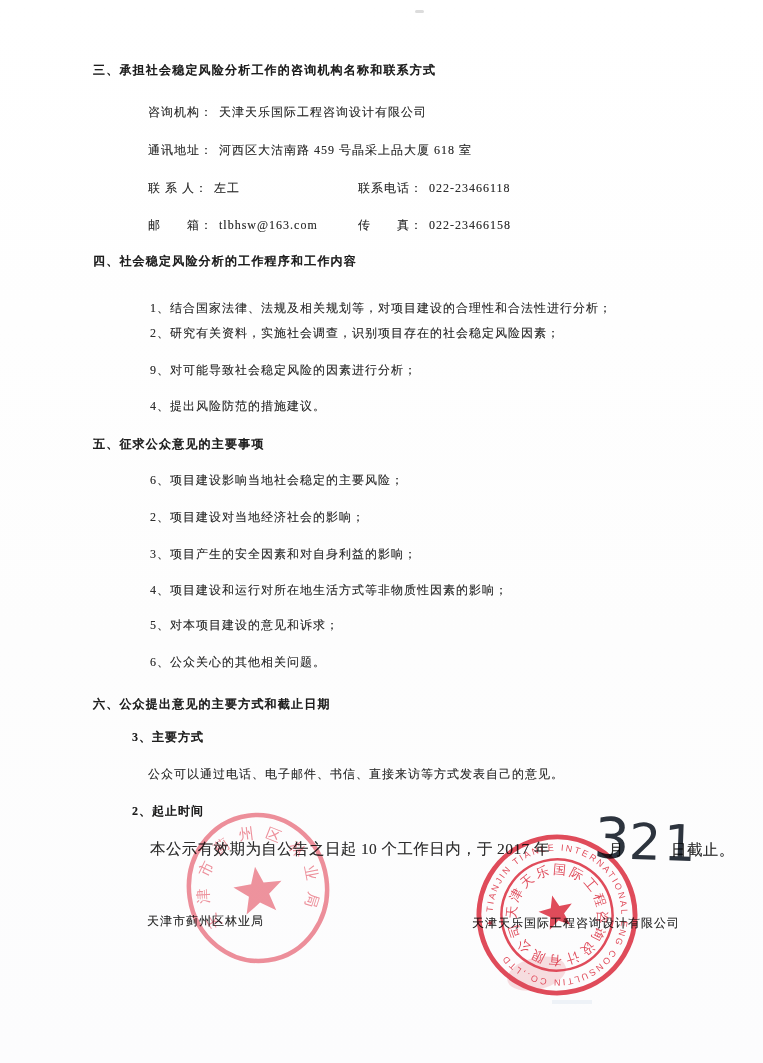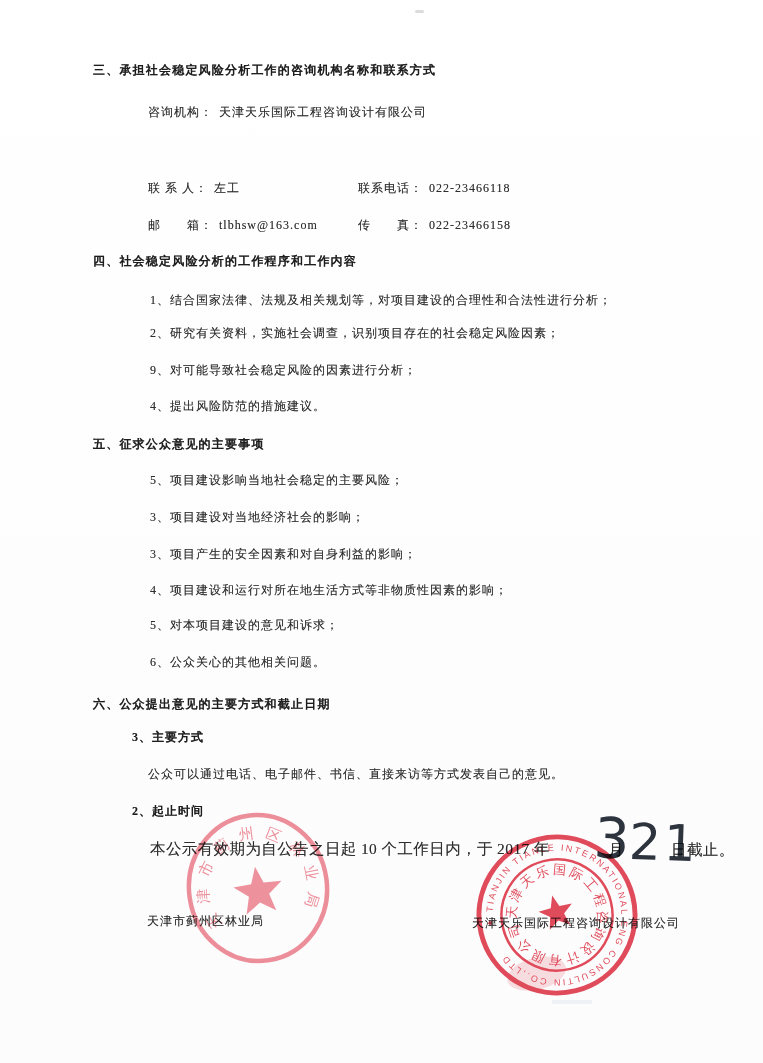--- a/index.html
+++ b/index.html
@@ -32,32 +32,33 @@
   .artifact.dash{left:415px;top:10px;width:9px;height:3px;background:#dcdcdc;border-radius:2px;}
   .artifact.strip{left:552px;top:1000px;width:40px;height:4px;background:#eef2f7;}
 </style>
 </head>
 <body>
 
 <div class="page">
 
   <div class="line heading" style="left:93px;top:62px;">三、承担社会稳定风险分析工作的咨询机构名称和联系方式</div>
   <div class="line" style="left:148px;top:104px;text-align:center;"><span>咨询机构：</span><span class="value">天津天乐国际工程咨询设计有限公司</span></div>
+  <div class="line" style="left:148px;top:142px;"><span>通讯地址：</span><span class="value">河西区大沽南路 459 号晶采上品大厦 618 室</span></div>
   <div class="line" style="left:148px;top:180px;"><span>联 系 人：</span><span class="value">左工</span><span class="col2"><span>联系电话：</span><span class="value">022-23466118</span></span></div>
   <div class="line" style="left:148px;top:217px;"><span>邮　　箱：</span><span class="value">tlbhsw@163.com</span><span class="col2"><span>传　　真：</span><span class="value">022-23466158</span></span></div>
 
   <div class="line heading" style="left:93px;top:253px;">四、社会稳定风险分析的工作程序和工作内容</div>
-  <div class="line" style="left:150px;top:292px;text-align:right;">1、结合国家法律、法规及相关规划等，对项目建设的合理性和合法性进行分析；</div>
+  <div class="line" style="left:150px;top:300px;text-align:right;">1、结合国家法律、法规及相关规划等，对项目建设的合理性和合法性进行分析；</div>
   <div class="line" style="left:150px;top:325px;">2、研究有关资料，实施社会调查，识别项目存在的社会稳定风险因素；</div>
   <div class="line" style="left:150px;top:362px;">9、对可能导致社会稳定风险的因素进行分析；</div>
   <div class="line" style="left:150px;top:398px;">4、提出风险防范的措施建议。</div>
 
   <div class="line heading" style="left:93px;top:436px;">五、征求公众意见的主要事项</div>
-  <div class="line" style="left:150px;top:472px;">5、项目建设影响当地社会稳定的主要风险；</div>
-  <div class="line" style="left:150px;top:509px;">3、项目建设对当地经济社会的影响；</div>
+  <div class="line" style="left:150px;top:472px;">6、项目建设影响当地社会稳定的主要风险；</div>
+  <div class="line" style="left:150px;top:509px;">2、项目建设对当地经济社会的影响；</div>
   <div class="line" style="left:150px;top:546px;">3、项目产生的安全因素和对自身利益的影响；</div>
   <div class="line" style="left:150px;top:582px;">4、项目建设和运行对所在地生活方式等非物质性因素的影响；</div>
   <div class="line" style="left:150px;top:617px;">5、对本项目建设的意见和诉求；</div>
   <div class="line" style="left:150px;top:654px;">6、公众关心的其他相关问题。</div>
 
   <div class="line heading" style="left:93px;top:696px;">六、公众提出意见的主要方式和截止日期</div>
   <div class="line subheading" style="left:132px;top:729px;">3、主要方式</div>
   <div class="line" style="left:148px;top:766px;">公众可以通过电话、电子邮件、书信、直接来访等方式发表自己的意见。</div>
   <div class="line subheading" style="left:132px;top:803px;">2、起止时间</div>
 

